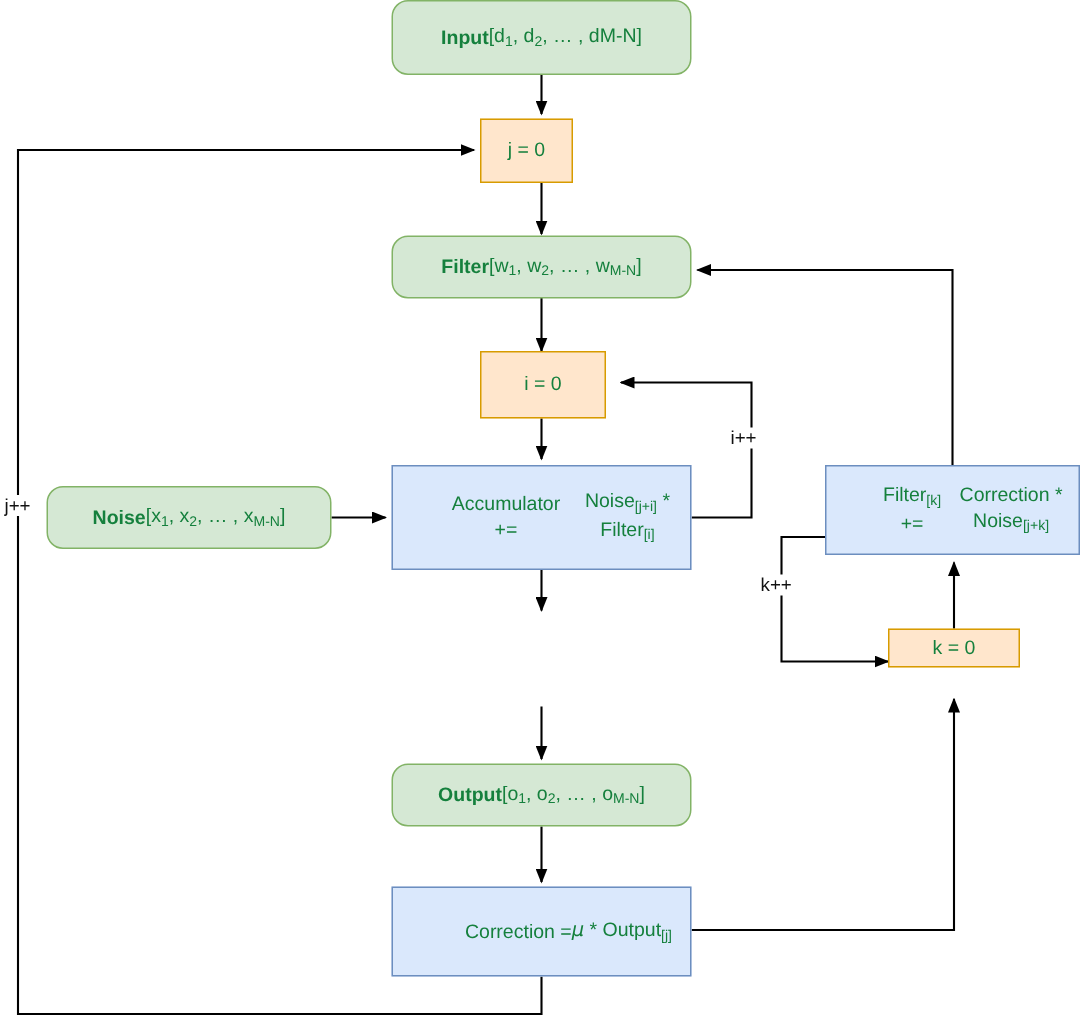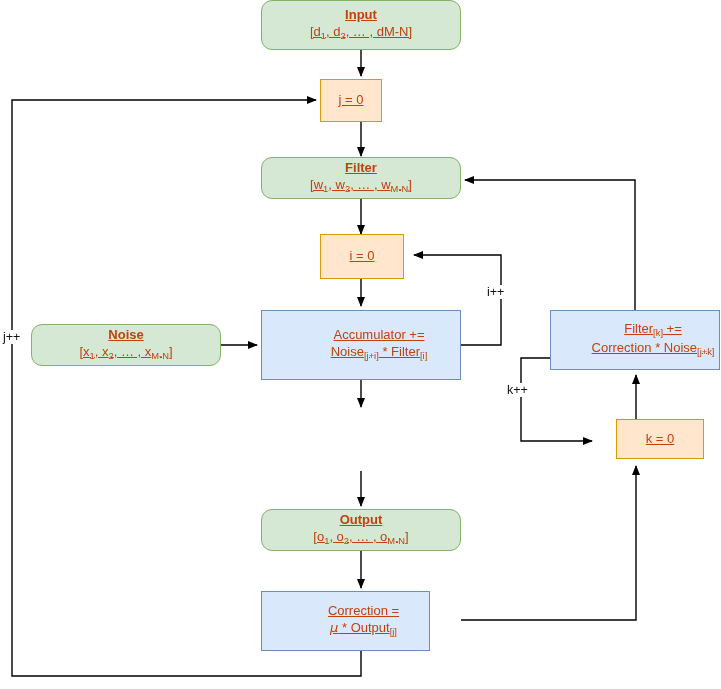--- a/index.html
+++ b/index.html
@@ -22,30 +22,29 @@
     left: 0;
     top: 0;
     width: 721px;
     height: 689px;
     pointer-events: none;
   }
   .node {
     position: absolute;
     box-sizing: border-box;
     display: flex;
-    flex-direction: column;
+    flex-direction: row;
     align-items: center;
     justify-content: center;
     text-align: center;
     font-size: 13px;
     line-height: 1.28;
-    color: #c2410c;
+    color: #15803d;
     border-width: 1px;
     border-style: solid;
-    text-decoration: underline;
   }
   .node .ttl {
     font-weight: bold;
   }
   .green {
     background: #d5e8d4;
     border-color: #82b366;
     border-radius: 11px;
   }
   .blue {
@@ -147,31 +146,31 @@
     <div>Accumulator +=</div>
     <div>Noise<sub>[j+i]</sub> * Filter<sub>[i]</sub></div>
   </div>
 
 
   <div class="node green" style="left:261px; top:509px; width:200px; height:42px;">
     <div class="ttl">Output</div>
     <div>[o<sub>1</sub>, o<sub>2</sub>, … , o<sub>M-N</sub>]</div>
   </div>
 
-  <div class="node blue" style="left:261px; top:591px; width:169px; height:60px;">
+  <div class="node blue" style="left:261px; top:591px; width:200px; height:60px;">
     <div>Correction =</div>
     <div><span class="mu">μ</span> * Output<sub>[j]</sub></div>
   </div>
 
   <div class="node blue" style="left:550px; top:310px; width:170px; height:60px;">
     <div>Filter<sub>[k]</sub> +=</div>
     <div>Correction * Noise<sub>[j+k]</sub></div>
   </div>
 
-  <div class="node orange" style="left:616px; top:419px; width:88px; height:40px;">
+  <div class="node orange" style="left:592px; top:419px; width:88px; height:26px;">
     <div>k = 0</div>
   </div>
 
   <div class="edge-label" style="left:2px; top:330px;">j++</div>
 
   <div class="edge-label" style="left:486px; top:285px;">i++</div>
 
   <div class="edge-label" style="left:506px; top:383px;">k++</div>
 
 </div>

